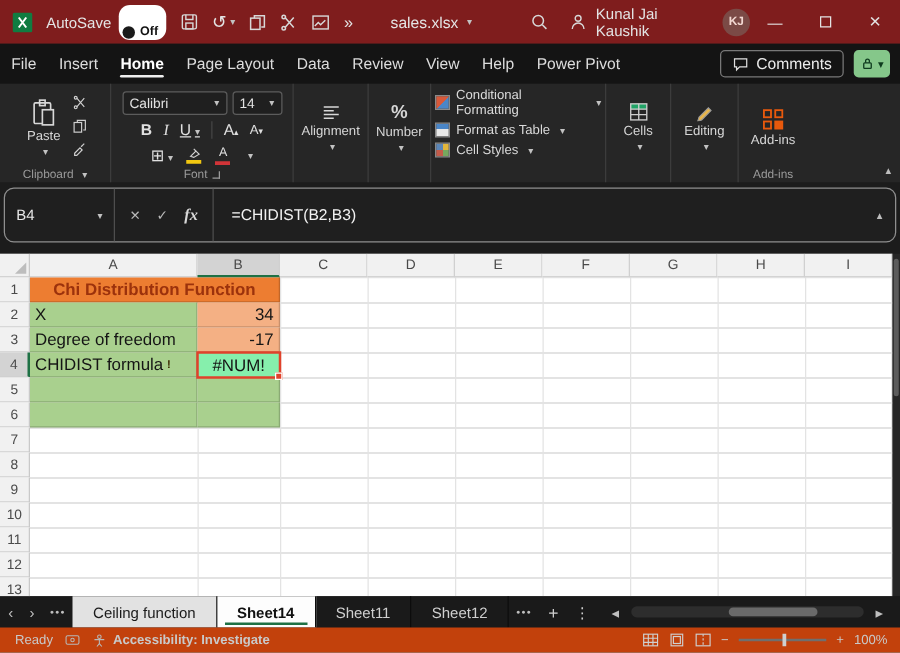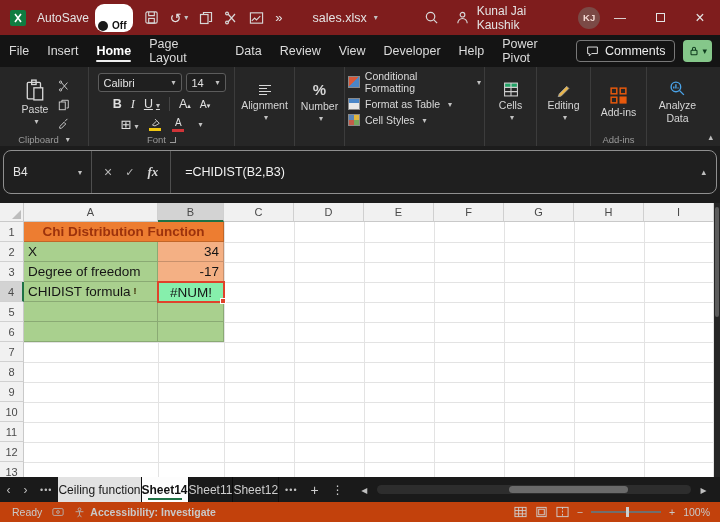--- a/index.html
+++ b/index.html
@@ -106,21 +106,21 @@
         clip-path:polygon(50% 0,100% 100%,0 100%)}
   .warn b{position:absolute;left:0;right:0;top:2px;text-align:center;font-size:9px;color:#3a2a00}
   .vscroll{position:absolute;left:714px;top:203px;width:6px;height:274px;background:#262626}
   .vthumb{position:absolute;left:1px;right:1px;top:4px;height:110px;background:#5c5c5c;border-radius:3px}
 
   
   .tabbar{position:absolute;top:477px;left:0;right:0;height:25px;background:#1a1a1a;
         display:flex;align-items:center;color:#cfcfcf;font-size:12px}
   .tnav{width:17px;text-align:center;color:#bfbfbf;font-size:12px}
   .tdots{padding:0 6px;font-size:9px;letter-spacing:1px;color:#bfbfbf}
-  .stab{height:100%;display:flex;align-items:center;padding:0 0;position:relative;
+  .stab{height:100%;display:flex;align-items:center;padding:0 16px;position:relative;
         border-right:1px solid #0c0c0c}
   .stab.light{background:#e2e2e2;color:#1a1a1a}
   .stab.active{background:#fdfdfd;color:#111;font-weight:bold}
   .stab.active::after{content:"";position:absolute;left:6px;right:6px;bottom:2px;height:2px;background:#1e7145}
   .tplus{padding:0 7px;font-size:14px}
   .tkebab{padding:0 6px}
   .tscroll{flex:1;display:flex;align-items:center;gap:4px;margin:0 8px 0 6px}
   .ttrack{flex:1;height:9px;background:#2d2d2d;border-radius:5px;position:relative}
   .tthumb{position:absolute;left:42%;width:38%;top:1px;bottom:1px;background:#6a6a6a;border-radius:5px}
 
@@ -218,21 +218,20 @@
 </div>
 
 <div class="menubar">
   <span class="mtab">File</span>
   <span class="mtab">Insert</span>
   <span class="mtab active">Home</span>
   <span class="mtab">Page Layout</span>
   <span class="mtab">Data</span>
   <span class="mtab">Review</span>
   <span class="mtab">View</span>
-  <span class="mtab">Developer</span>
   <span class="mtab">Help</span>
   <span class="mtab">Power Pivot</span>
   <div class="menu-right">
     <span class="comments-btn">
       <span class="icn">
         <svg width="13" height="13" viewBox="0 0 16 16" fill="none" stroke="#e0e0e0" stroke-width="1.2">
             <path d="M2 2.5h12v8H7l-3 3v-3H2z"></path>
           </svg>
       </span>
       <span>Comments</span>
@@ -245,21 +244,21 @@
           </svg>
       </span>
       <span>▾</span>
     </span>
   </div>
 </div>
 
 <div class="ribbon">
 
   <div class="rgroup" style="width:88px">
-    <div style="display:flex;gap:6px;height:100%;align-items:center">
+    <div style="display:flex;gap:6px;height:100%;align-items:flex-start">
       <div class="bigbtn">
         <svg width="20" height="22" viewBox="0 0 18 20" fill="none" stroke="#d8d8d8" stroke-width="1.2">
             <rect x="2" y="3" width="12" height="15" rx="1"></rect>
             <rect x="6" y="1" width="4" height="4"></rect>
             <rect x="8" y="8" width="8" height="11" fill="#262626"></rect>
           </svg>
         <span>Paste</span>
         <span class="caret">▾</span>
       </div>
       <div style="display:flex;flex-direction:column;gap:7px;padding-top:5px">
@@ -410,30 +409,20 @@
           <rect x="1" y="9" width="5" height="5"></rect>
           <rect x="9" y="9" width="5" height="5" fill="#e8590c"></rect>
         </svg>
       <span>Add-ins</span>
     </div>
     <div class="glabel">
       <span>Add-ins</span>
     </div>
   </div>
 
-  <div class="rgroup" style="width:62px">
-    <div class="bigbtn">
-      <svg width="17" height="17" viewBox="0 0 16 16" fill="none" stroke="#4aa3e8" stroke-width="1.3">
-          <circle cx="6.5" cy="6.5" r="4.5"></circle>
-          <path d="M10 10l4 4"></path>
-          <path d="M4.5 8V6M6.5 8V4M8.5 8V7"></path>
-        </svg>
-      <span style="width:48px;text-align:center;line-height:1.15">Analyze Data</span>
-    </div>
-  </div>
 
   <span style="position:absolute;right:7px;bottom:4px;font-size:9px;color:#bdbdbd">▴</span>
 </div>
 
 <div class="fbar-row">
   <div class="fbar">
     <div class="namebox">
       <span>B4</span>
       <span class="caret">▾</span>
     </div>

